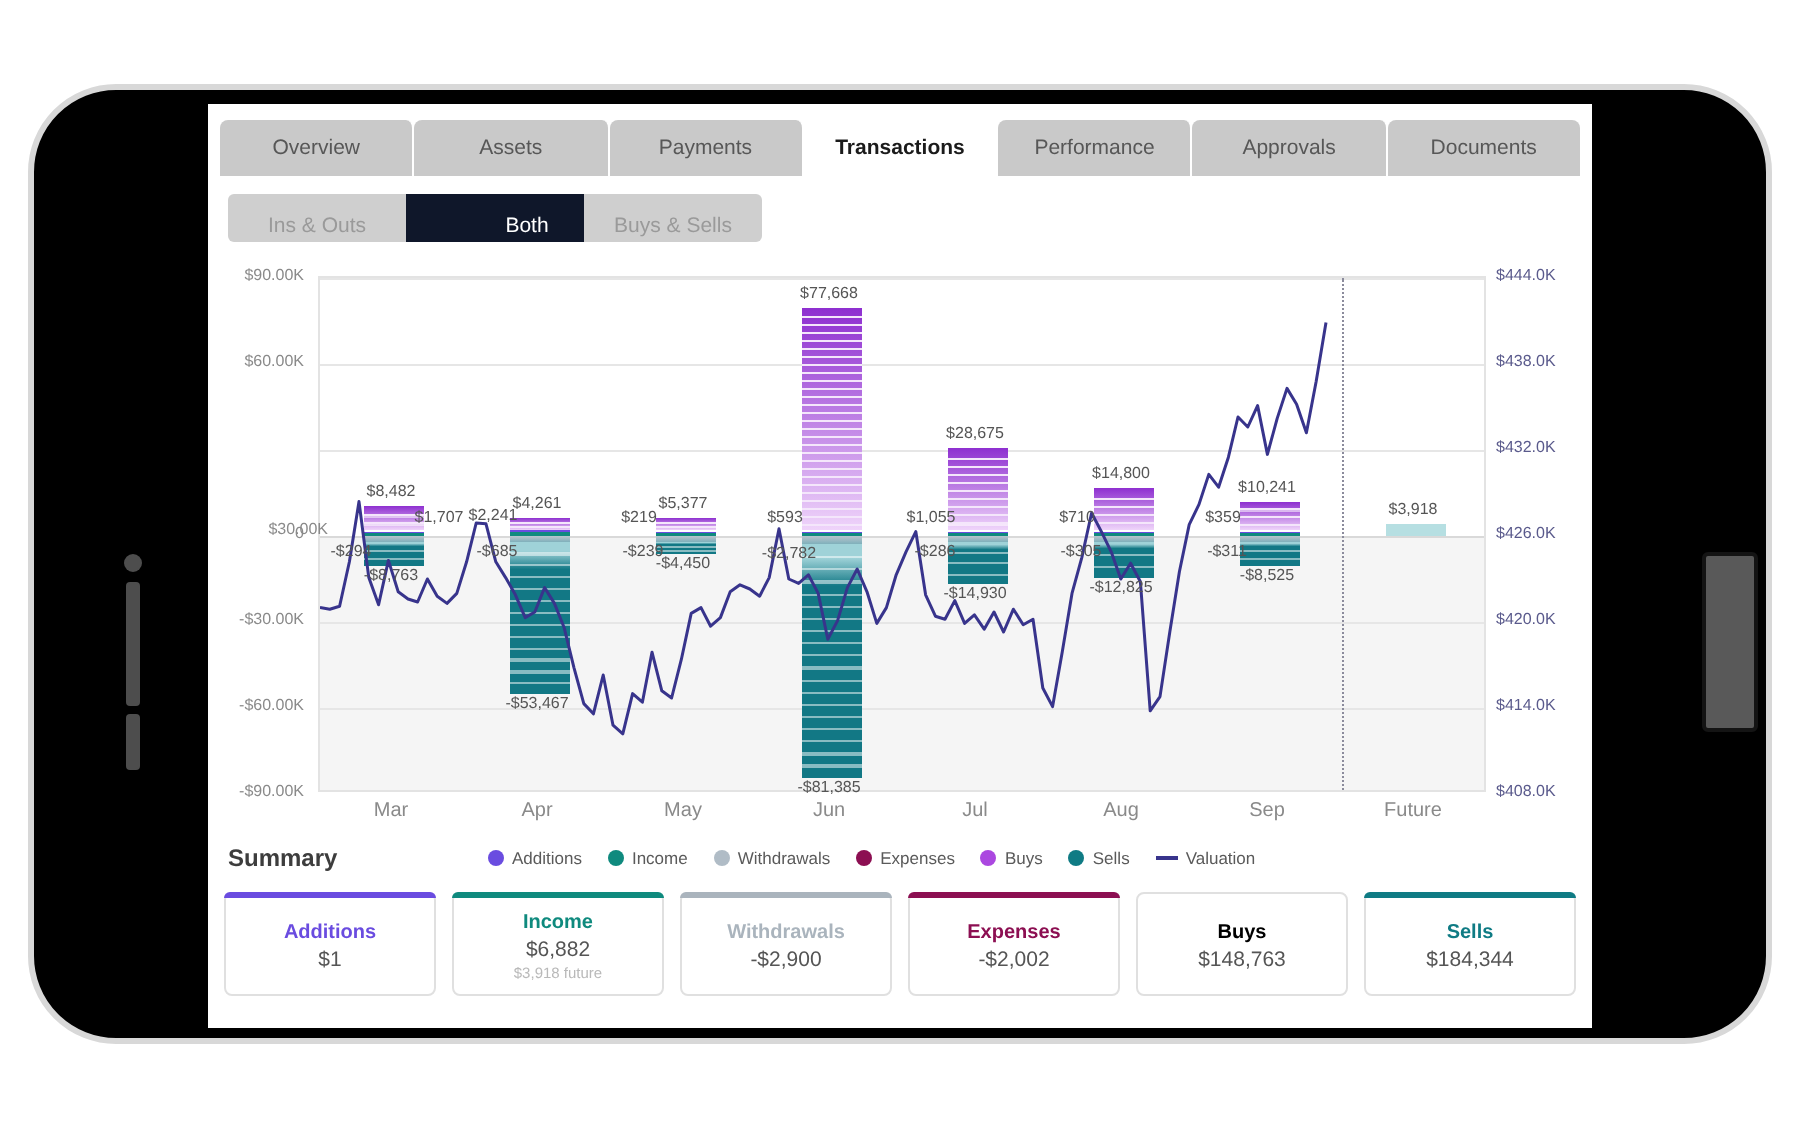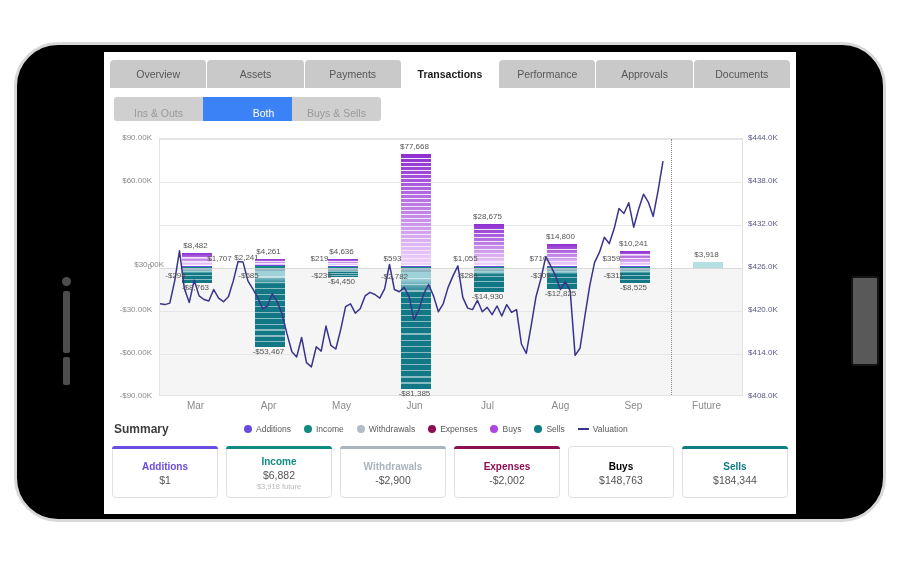--- a/index.html
+++ b/index.html
@@ -78,21 +78,21 @@
     height: 24px; display: flex;
     border-radius: 3px; overflow: hidden;
   }
   .segment {
     width: 89px; height: 32px;
     display: flex; align-items: center; justify-content: center;
     font-size: 10.5px;
     background: #cfcfcf; color: #9a9a9a;
     user-select: none;
   }
-  .segment.active { background: #3b82f6; color: #ffffff; padding-left: 32px; }
+  .segment.active { background: #0f172a; color: #ffffff; padding-left: 32px; }
 
   
   #chart-area {
     position: absolute; left: 0; top: 82px;
     width: 692px; height: 280px;
   }
   #plot {
     position: absolute;
     left: 55px; top: 4px;
     width: 584px; height: 258px;
@@ -463,21 +463,21 @@
       <div class="xtick" style="left: 529.5px;">Sep</div>
       <div class="xtick" style="left: 602.5px;">Future</div>
       <div class="bar-label" style="left: 91.5px; top: 107.342px;">$8,482</div>
       <div class="bar-label" style="left: 69.5px; top: 119.5px; margin-left: 46px;">$1,707</div>
       <div class="bar-label" style="left: 71.5px; top: 136.5px;">-$294</div>
       <div class="bar-label" style="left: 91.5px; top: 149.06px;">-$8,763</div>
       <div class="bar-label" style="left: 164.5px; top: 112.68px;">$4,261</div>
       <div class="bar-label" style="left: 142.5px; top: 118.788px;">$2,241</div>
       <div class="bar-label" style="left: 144.5px; top: 136.5px;">-$685</div>
       <div class="bar-label" style="left: 164.5px; top: 213.136px;">-$53,467</div>
-      <div class="bar-label" style="left: 237.5px; top: 112.855px;">$4,636</div>
+      <div class="bar-label" style="left: 237.5px; top: 112.855px;">$5,377</div>
       <div class="bar-label" style="left: 215.5px; top: 119.5px;">$219</div>
       <div class="bar-label" style="left: 217.5px; top: 136.5px;">-$239</div>
       <div class="bar-label" style="left: 237.5px; top: 142.878px;">-$4,450</div>
       <div class="bar-label" style="left: 310.5px; top: 8.17587px;">$77,668</div>
       <div class="bar-label" style="left: 288.5px; top: 119.5px;">$593</div>
       <div class="bar-label" style="left: 290.5px; top: 137.988px;">-$2,782</div>
       <div class="bar-label" style="left: 310.5px; top: 254.639px;">-$81,385</div>
       <div class="bar-label" style="left: 383.5px; top: 78.3992px;">$28,675</div>
       <div class="bar-label" style="left: 361.5px; top: 119.5px;">$1,055</div>
       <div class="bar-label" style="left: 363.5px; top: 136.5px;">-$286</div>

